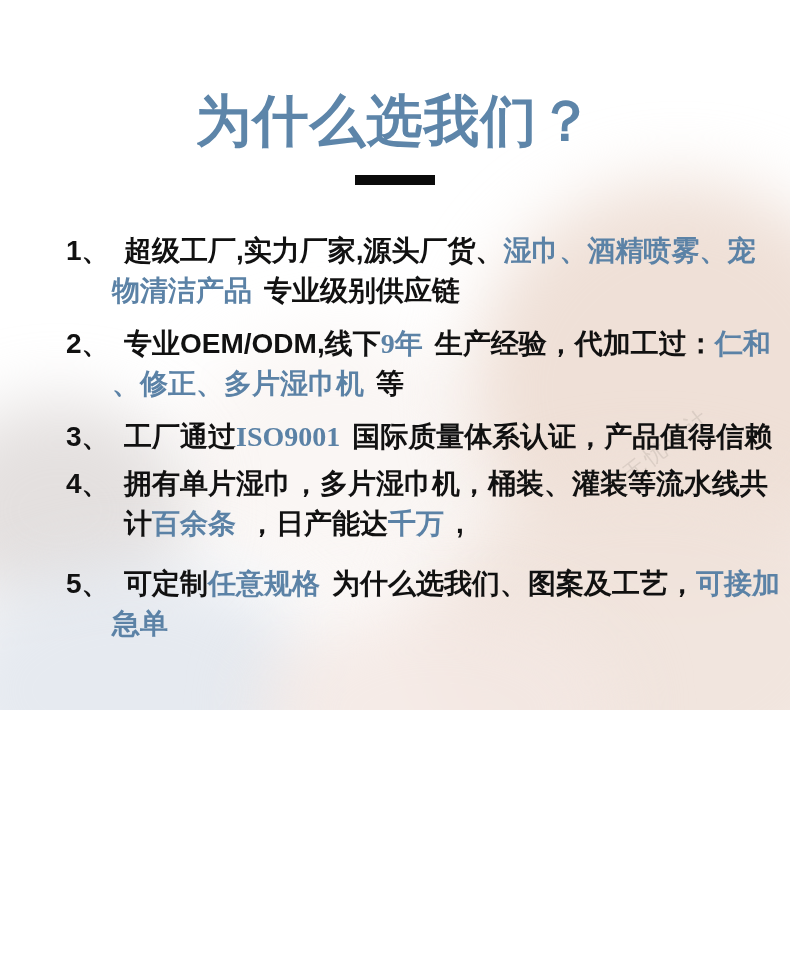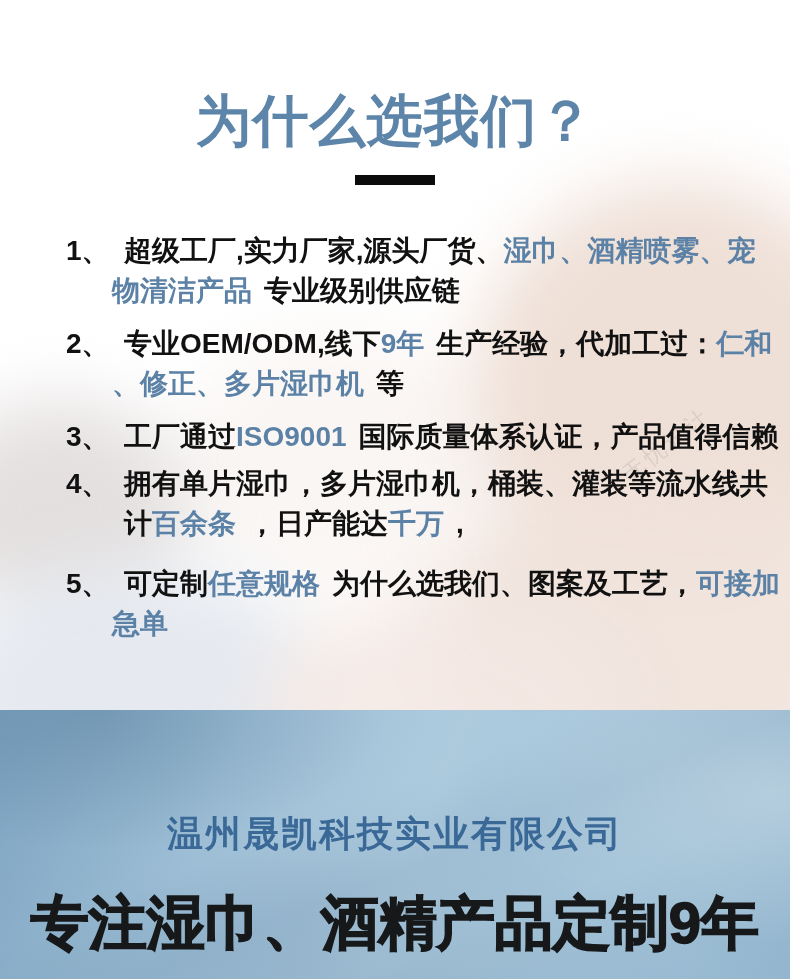--- a/index.html
+++ b/index.html
@@ -79,21 +79,21 @@
     color: var(--dark-color, #111111);
   }
   .item-body { flex: 1 1 auto; }
   .item-body .line {
     font-size: 28px;
     font-weight: 700;
     line-height: 40px;
     white-space: nowrap;
     color: var(--dark-color, #111111);
   }
-  .item-body .line .accent { color: var(--accent-color, #5b82a6); }
+  .item-body .line .accent { color: var(--accent-color, #5b82a6); font-family: Liberation Serif, serif; }
   .item-body .line .dark { color: var(--dark-color, #111111); margin-left: 12px; }
   .mb13 { margin-bottom: 13px; }
   .mb7  { margin-bottom: 7px; }
   .mb20 { margin-bottom: 20px; }
 
   
   .bottom-section {
     position: relative;
     width: 790px;
     height: 269px;
@@ -190,19 +190,14 @@
         <div class="list-item ">
           <span class="num">5、</span>
           <div class="item-body">
             <div class="line"><span class="dark">可定制</span><span class="accent">任意规格</span><span class="dark">为什么选我们、图案及工艺，</span><span class="accent">可接加</span></div>
             <div class="line"><span class="accent">急单</span></div>
           </div>
         </div>
       </div>
   </div>
 
-  <div class="bottom-section">
-    <div class="company-name">温州晟凯科技实业有限公司</div>
-    <div class="big-slogan">专注湿巾、酒精产品定制9年</div>
-    <div class="sub-slogan">免费设计 工厂直销 少量可印</div>
-  </div>
 
 </div>
 
 </body></html>

